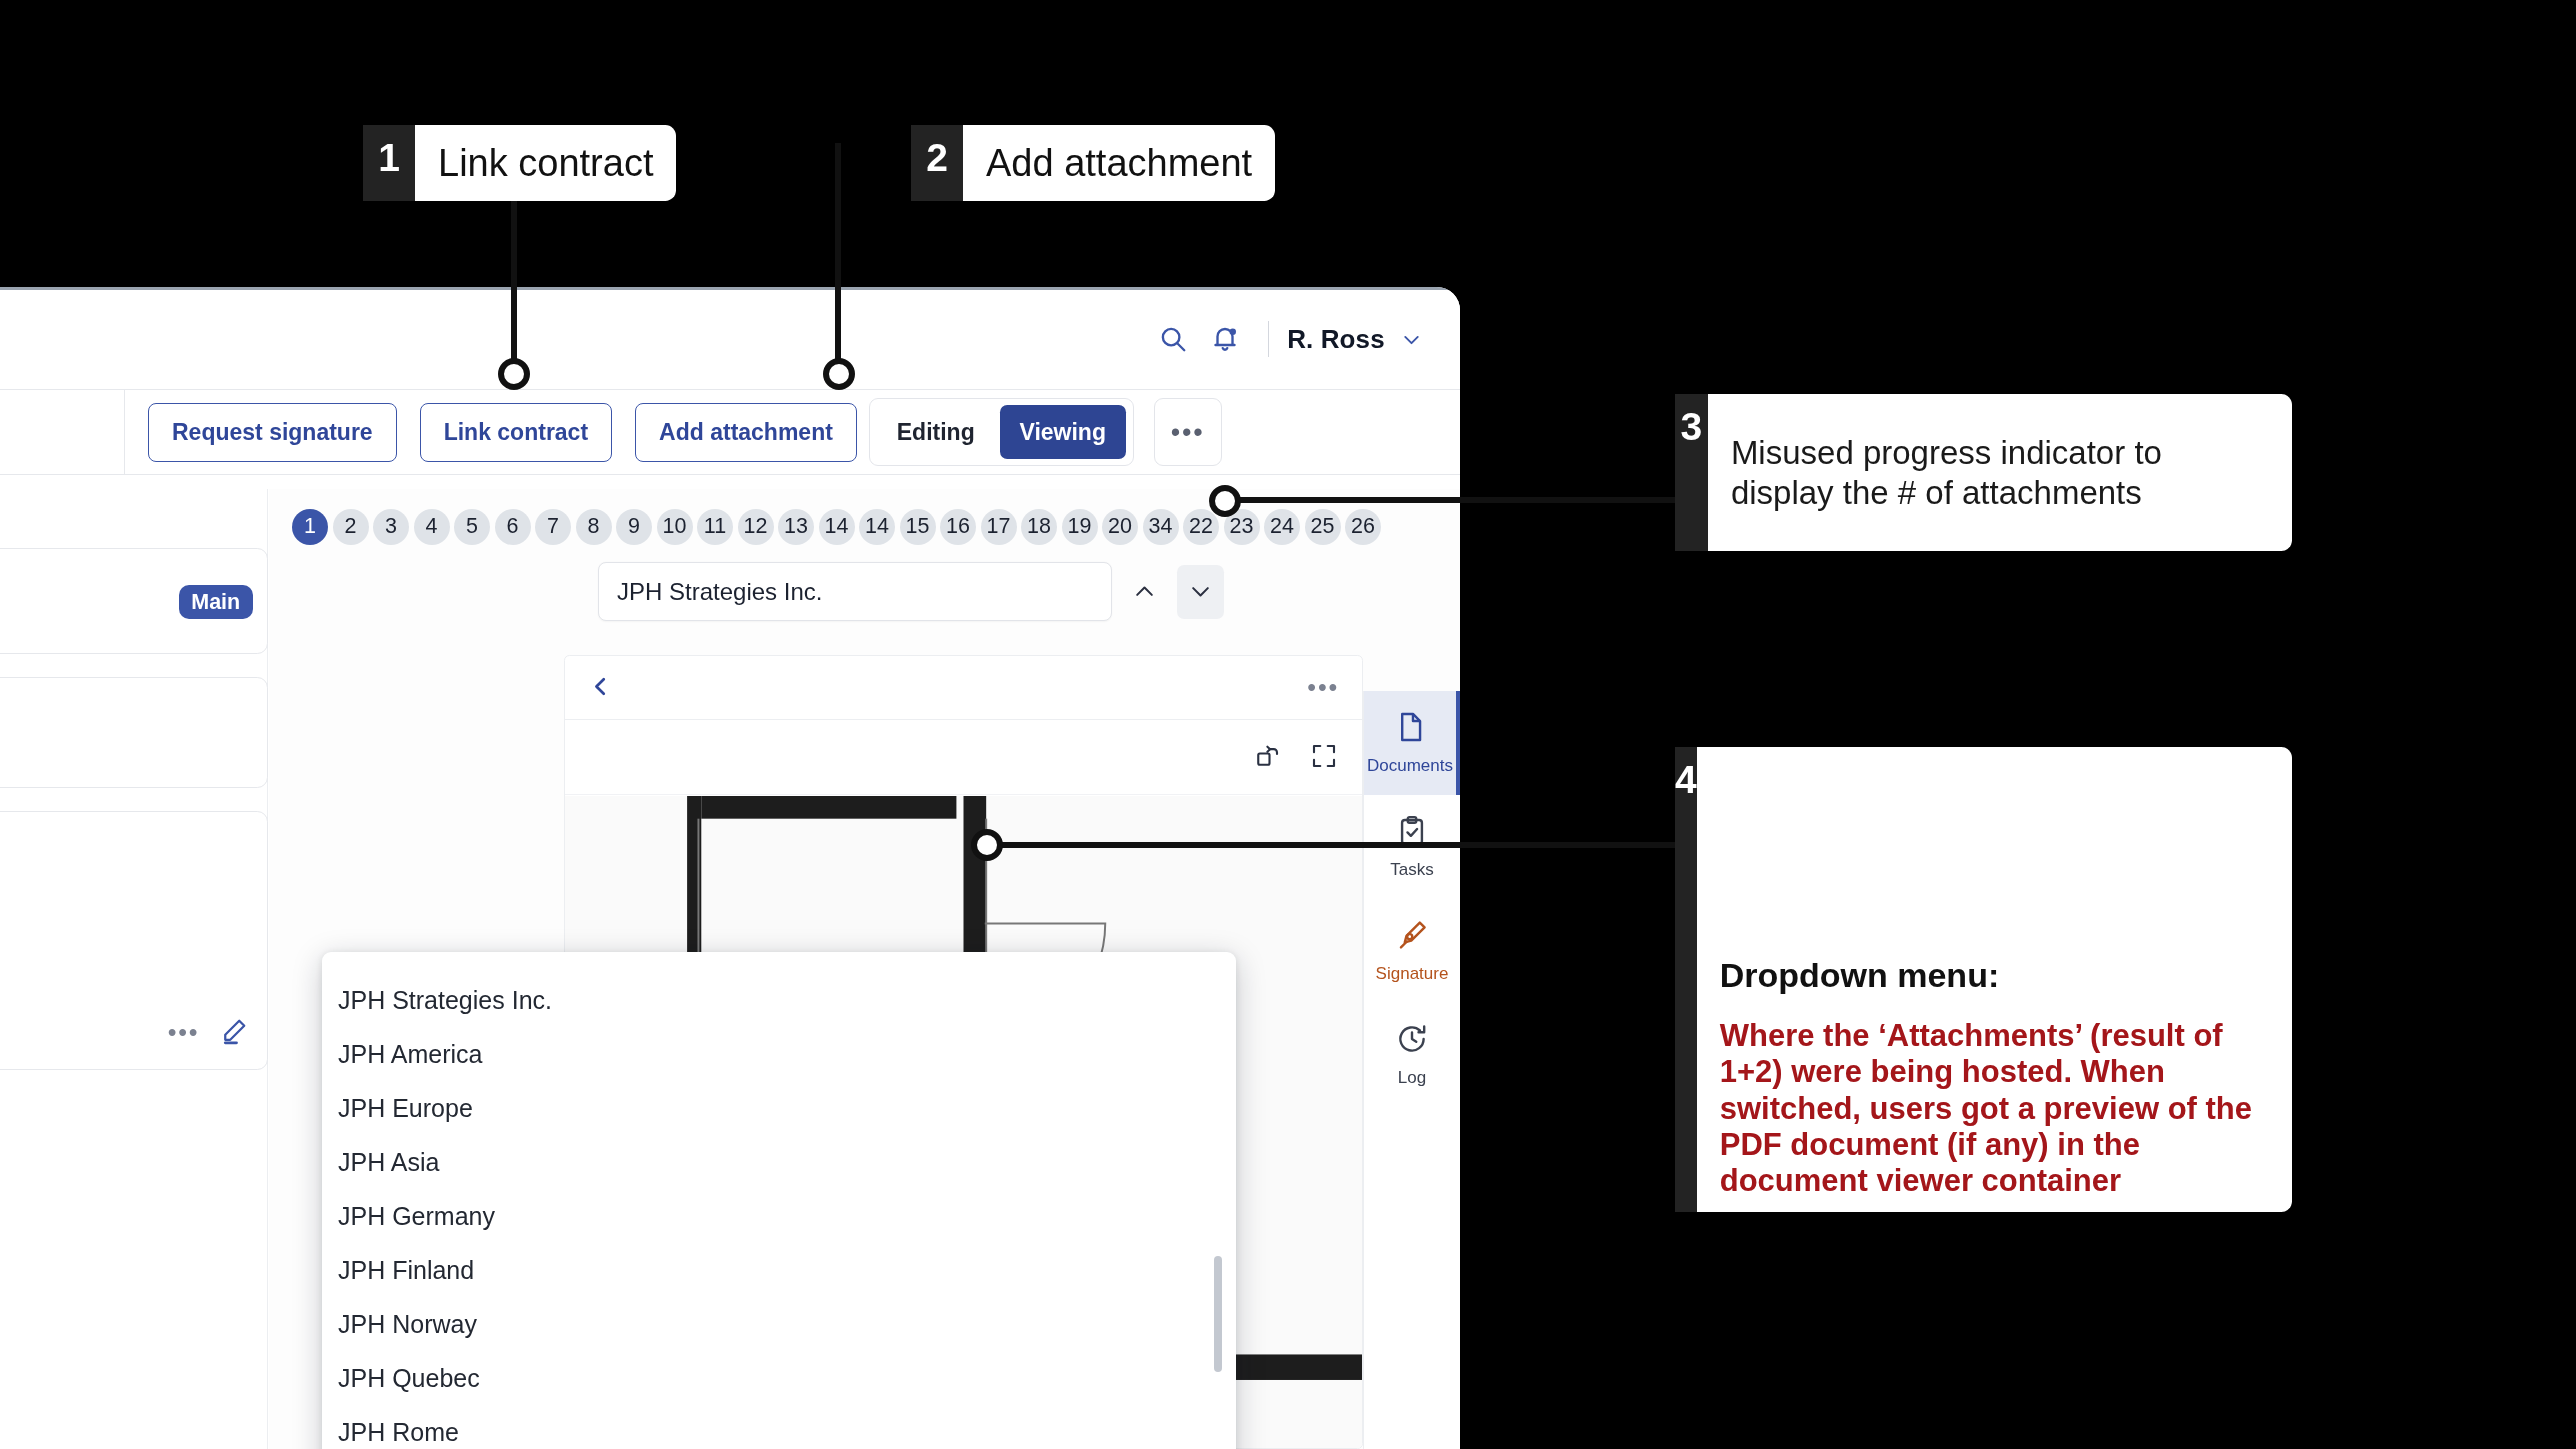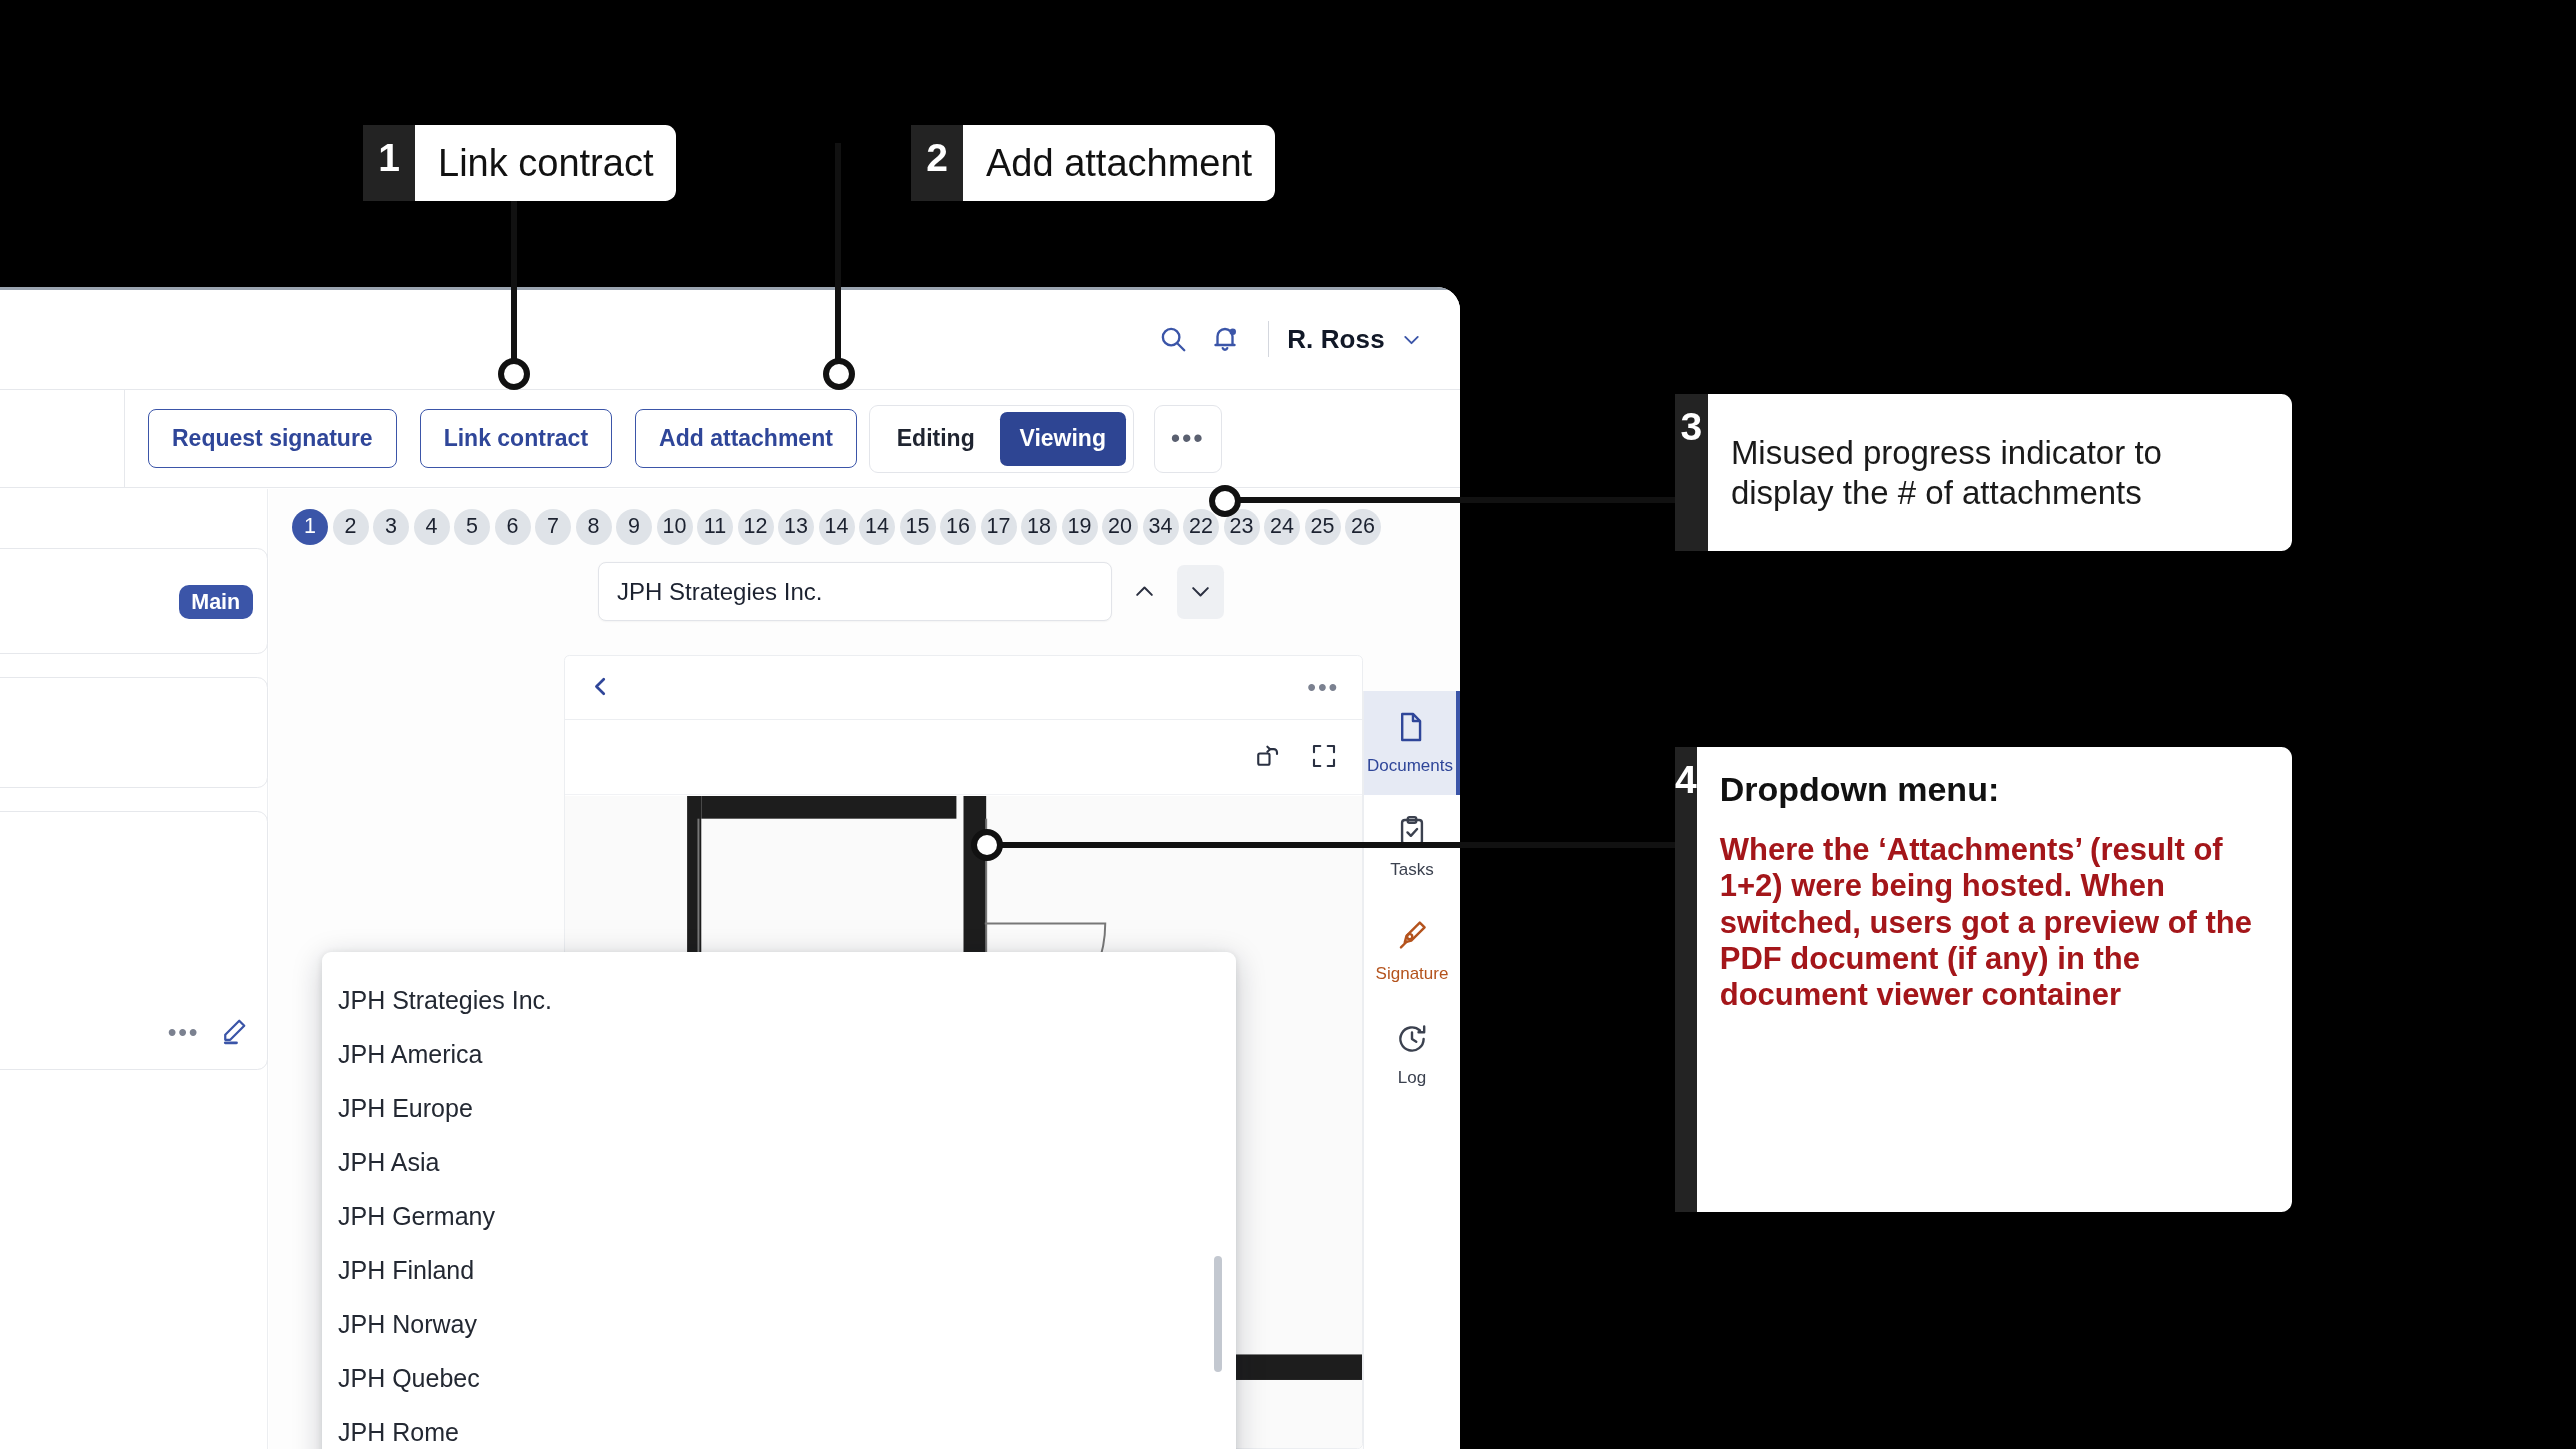--- a/index.html
+++ b/index.html
@@ -32,21 +32,21 @@
     padding-right: 36px;
     padding-left: 22px;
   }
   .hdr-icon { width: 41px; height: 41px; display:flex; align-items:center; justify-content:center; margin-left: 10.7px; }
   .hdr-sep { width:0.9px; height:36px; background:#d4d7de; margin: 0 18px 0 23px; }
   .hdr-user { font-size: 26px; color: #111827; font-weight: 600; letter-spacing:0.1px;}
   .hdr-caret { margin-left: 14.3px; display:flex; }
 
   
   .app-toolbar {
-    position:absolute; left:0; top:102px; width:100%; height:99px;
+    position:absolute; left:0; top:102px; width:100%; height:86px;
     background:#fff; border-top:0.9px solid #e6e8ec; border-bottom:0.9px solid #e6e8ec;
     display:flex; align-items:center;
   }
   .toolbar-left-gap { width: 125px; height:100%; border-right:0.9px solid #e6e8ec;}
   .tb-btn {
     height: 59px; border: 1.8px solid #3b55a8; border-radius: 8px;
     background:#fff; color:#2f4699; font-size:23px; font-weight:700;
     display:flex; align-items:center; justify-content:center;
     padding: 0 23px; margin-left: 23px; white-space:nowrap;
   }
@@ -432,20 +432,20 @@
 
   <div class="callout" style="left:1675px; top:394px; width:617px; height:157px;">
     <div class="co-num">3</div>
     <div class="co-body">
       <div class="co-plain">Misused progress indicator to display the # of attachments</div>
     </div>
   </div>
 
   <div class="callout" style="left:1675px; top:747px; width:617px; height:465px;">
     <div class="co-num">4</div>
-    <div class="co-body" style="justify-content:flex-start; padding-top:23px;">
+    <div class="co-body" style="justify-content:flex-end; padding-top:23px;">
       <div class="co-title">Dropdown menu:</div>
       <div class="co-red">Where the ‘Attachments’ (result of 1+2) were being hosted. When switched, users got a preview of the PDF document (if any) in the document viewer container</div>
     </div>
   </div>
 
 </div>
 
 
 </body></html>

